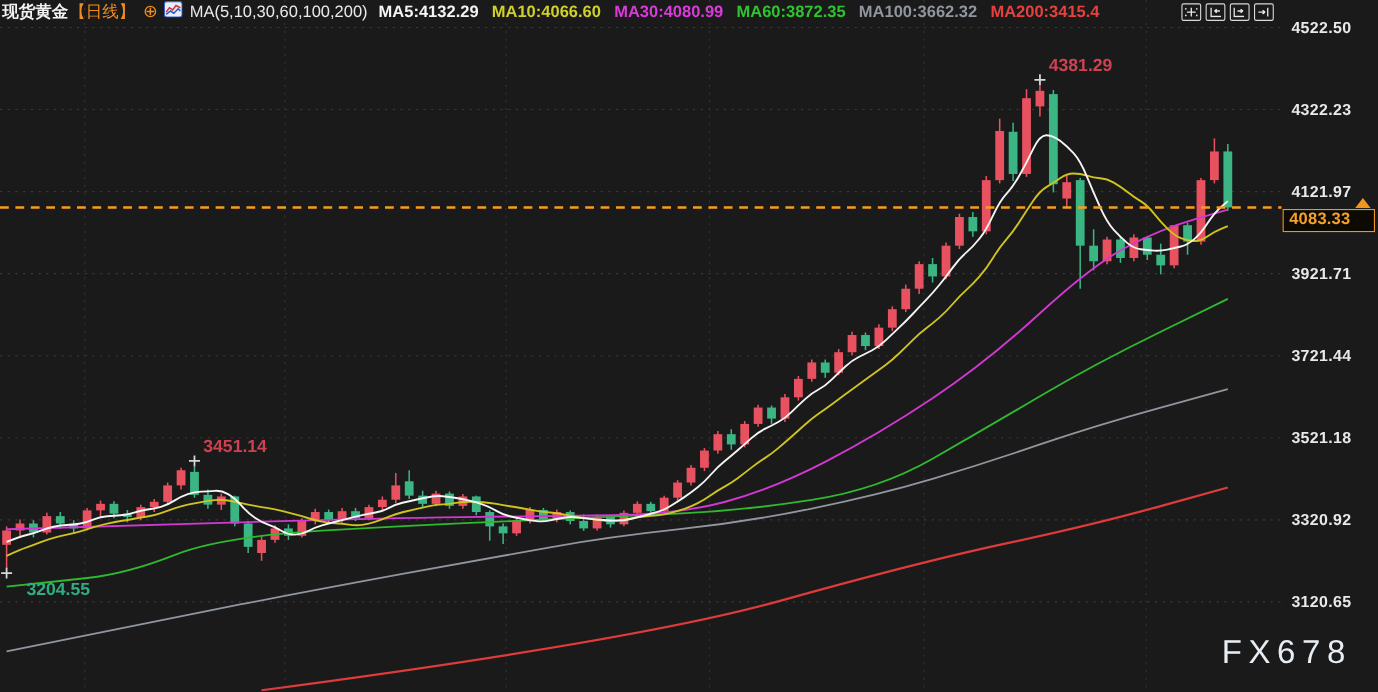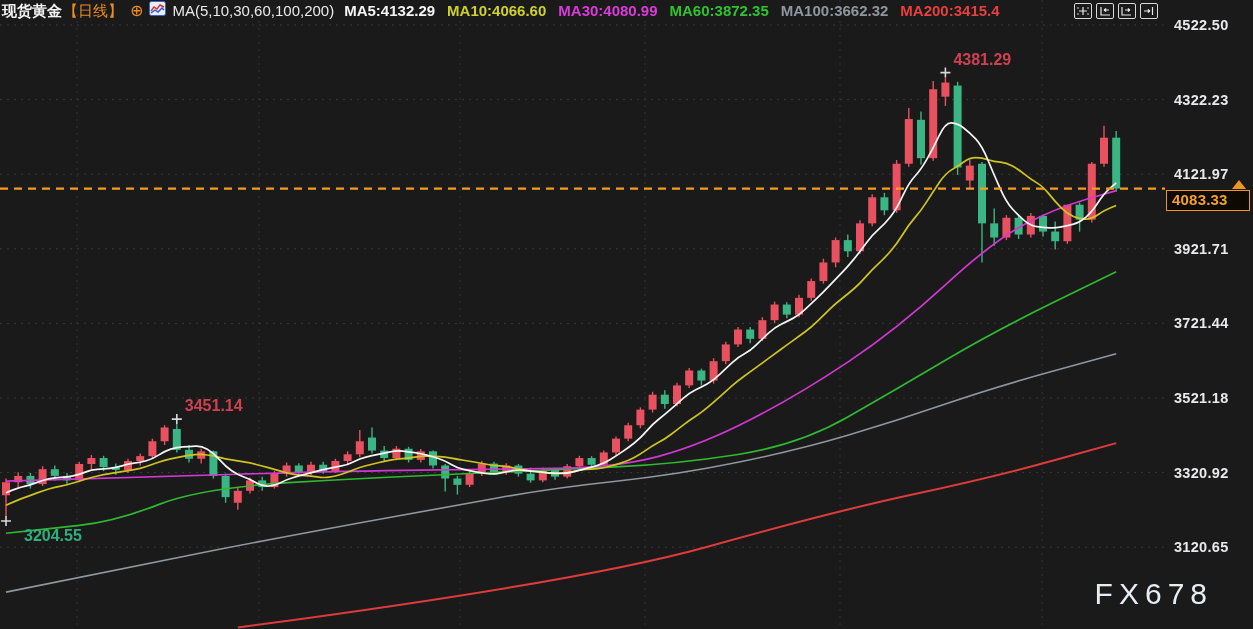--- a/index.html
+++ b/index.html
@@ -33,21 +33,21 @@
     background:#0d0a04;border:1.5px solid #f0961e;display:flex;align-items:flex-start;
     box-sizing:border-box;padding-left:5px;
   }
   .price-badge span{color:#f5a127;font-size:15px;font-weight:700;letter-spacing:.2px;}
   .price-marker{
     position:absolute;width:0;height:0;z-index:7;
     border-left:7px solid transparent;border-right:7px solid transparent;border-bottom:9px solid #f0961e;
   }
   
   .watermark{
-    position:absolute;right:40px;bottom:18px;z-index:4;
+    position:absolute;right:24px;bottom:18px;z-index:4;
     color:#e7edf3;font-size:30px;letter-spacing:6px;font-weight:400;
   }
 </style>
 </head>
 <body>
 
 <div class="stage">
 
   <svg id="chart" width="1253" height="629">
       <g>

